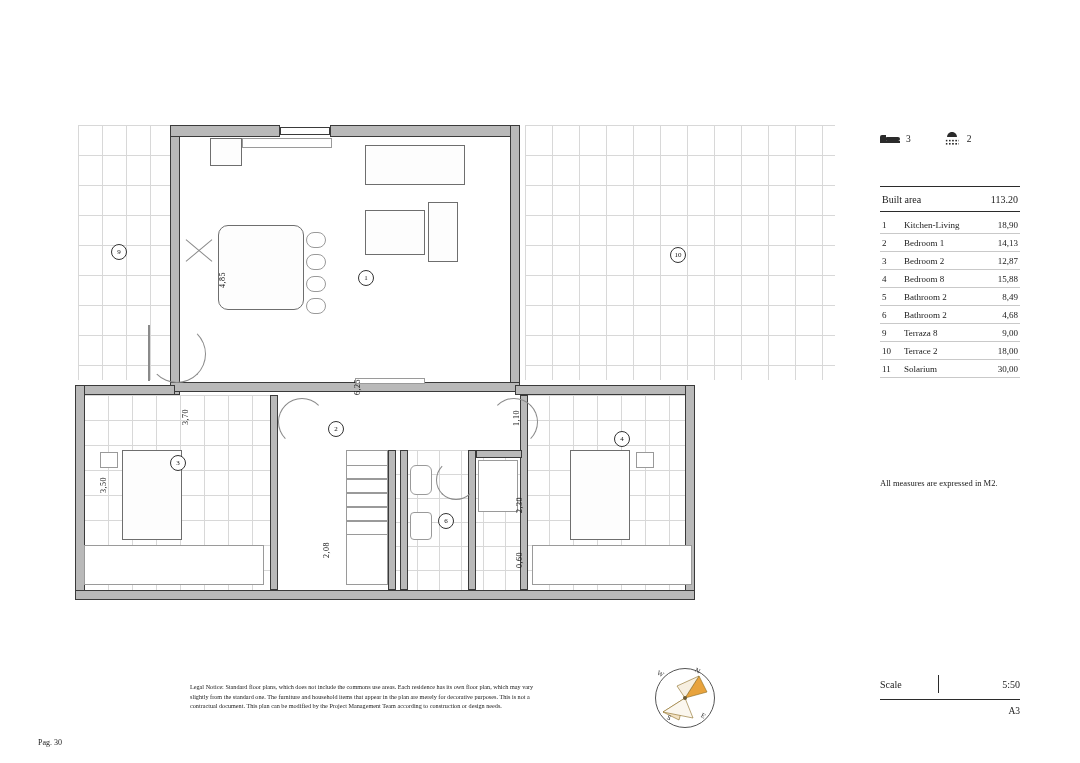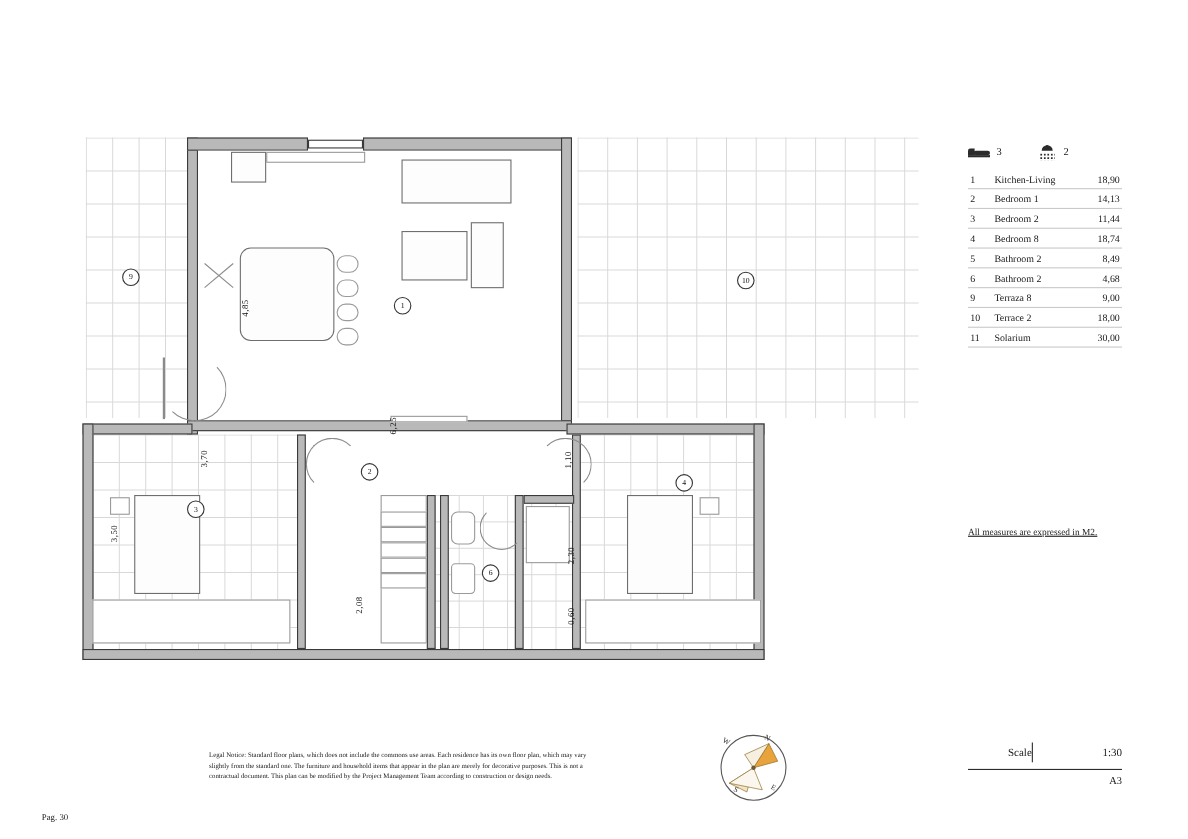--- a/index.html
+++ b/index.html
@@ -32,25 +32,25 @@
     padding:7px 2px 6px 2px;margin-top:36px;font-size:10px;
   }
   .rooms{margin-top:4px;}
   .room-row{
     display:flex;align-items:center;font-size:9px;
     border-bottom:1px solid #c9c9c9;padding:4px 2px 3px 2px;
   }
   .room-row .rn{width:22px;}
   .room-row .rname{flex:1;}
   .room-row .rarea{text-align:right;}
-  .measures{position:absolute;left:880px;top:478px;width:160px;font-size:8.5px;text-decoration:underline;}
+  .measures{position:absolute;left:880px;top:478px;width:160px;font-size:8.5px;}
 
   .scale-box{position:absolute;left:880px;top:675px;width:140px;font-size:10px;}
   .scale-line{display:flex;align-items:center;border-bottom:1px solid #2b2b2b;padding-bottom:6px;}
-  .scale-line .lab{width:58px;text-align:right;}
+  .scale-line .lab{width:58px;}
   .scale-line .divider{width:1px;height:18px;background:#2b2b2b;margin-right:6px;}
   .scale-line .val{flex:1;text-align:right;}
   .sheet{margin-top:6px;text-align:right;font-size:9.5px;}
 
   
   .legal{position:absolute;left:190px;top:682px;width:350px;font-size:6.2px;line-height:1.55;color:#222;}
   .pagnum{position:absolute;left:38px;top:738px;font-size:8px;}
 
   
   .compass{position:absolute;left:655px;top:668px;width:60px;height:60px;}
@@ -181,41 +181,45 @@
       <span class="icon-num">3</span>
       <span class="gap"></span>
       <span class="bath-ico">
         <span class="sstem"></span>
           <span class="shead"></span>
           <span class="drops"></span>
       </span>
       <span class="icon-num">2</span>
     </div>
 
+    <div class="built-row">
+      <span>Built area</span>
+      <span>113.20</span>
+    </div>
 
     <div class="rooms">
       <div class="room-row">
         <span class="rn">1</span>
         <span class="rname">Kitchen-Living</span>
         <span class="rarea">18,90</span>
       </div>
       <div class="room-row">
         <span class="rn">2</span>
         <span class="rname">Bedroom 1</span>
         <span class="rarea">14,13</span>
       </div>
       <div class="room-row">
         <span class="rn">3</span>
         <span class="rname">Bedroom 2</span>
-        <span class="rarea">11,44</span>
+        <span class="rarea">12,87</span>
       </div>
       <div class="room-row">
         <span class="rn">4</span>
         <span class="rname">Bedroom 8</span>
-        <span class="rarea">18,74</span>
+        <span class="rarea">15,88</span>
       </div>
       <div class="room-row">
         <span class="rn">5</span>
         <span class="rname">Bathroom 2</span>
         <span class="rarea">8,49</span>
       </div>
       <div class="room-row">
         <span class="rn">6</span>
         <span class="rname">Bathroom 2</span>
         <span class="rarea">4,68</span>
@@ -237,21 +241,21 @@
       </div>
     </div>
   </div>
 
   <div class="measures">All measures are expressed in M2.</div>
 
   <div class="scale-box">
     <div class="scale-line">
       <span class="lab">Scale</span>
       <span class="divider"></span>
-      <span class="val">1:30</span>
+      <span class="val">5:50</span>
     </div>
     <div class="sheet">A3</div>
   </div>
 
   <div class="compass">
     <div class="ring"></div>
     <svg width="60" height="60" viewBox="0 0 60 60" style="position:absolute;left:0;top:0;">
       <polygon points="30,30 44,8 52,24" fill="#e8a33d" stroke="#8a6a20" stroke-width="0.6"></polygon>
       <polygon points="30,30 8,44 24,52" fill="#f3e2c4" stroke="#8a6a20" stroke-width="0.6"></polygon>
       <polygon points="30,30 44,8 22,18" fill="#f7efe0" stroke="#8a6a20" stroke-width="0.6"></polygon>

